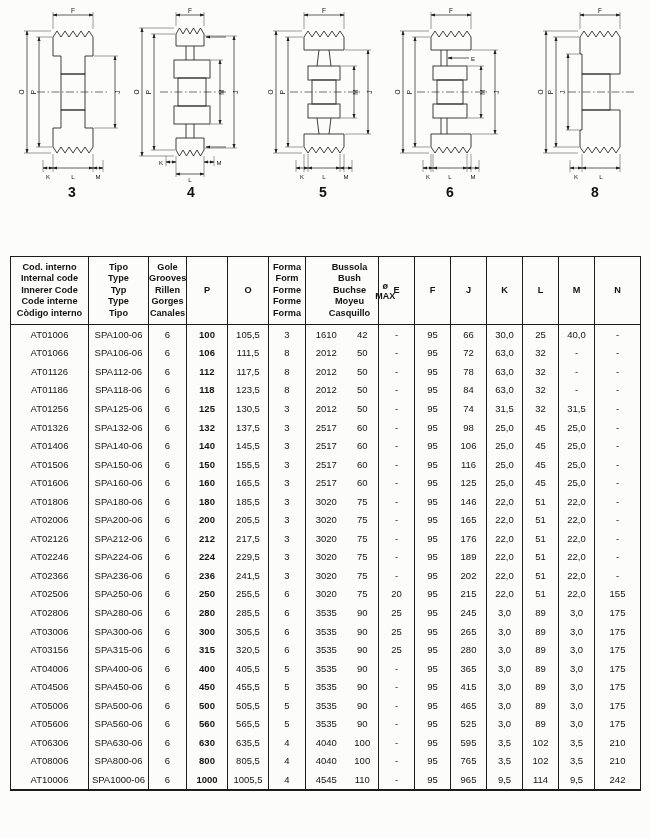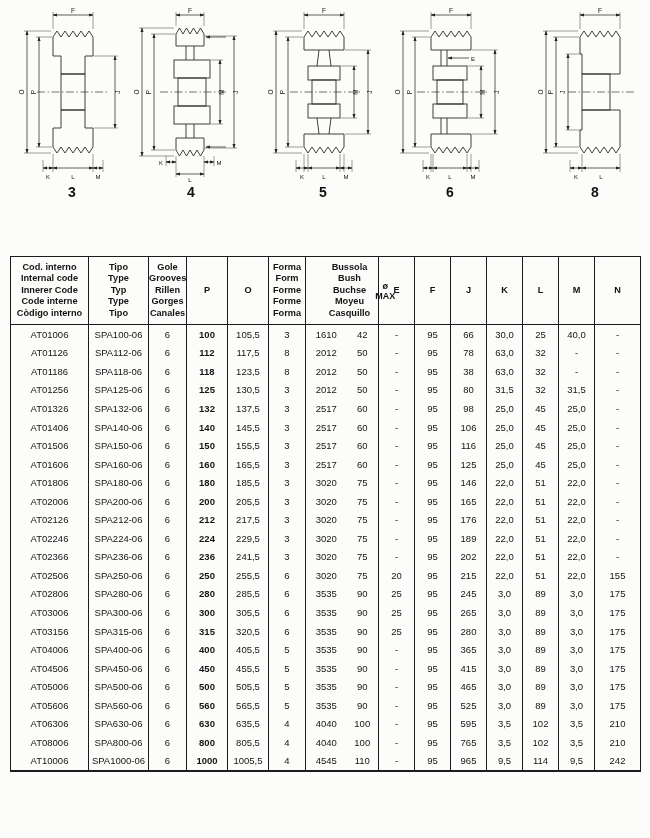--- a/index.html
+++ b/index.html
@@ -340,20 +340,37 @@
           <td>42</td>
           <td>-</td>
           <td>95</td>
           <td>66</td>
           <td>30,0</td>
           <td>25</td>
           <td>40,0</td>
           <td>-</td>
         </tr>
         <tr>
+          <td>AT01066</td>
+          <td>SPA106-06</td>
+          <td>6</td>
+          <td class="b">106</td>
+          <td>111,5</td>
+          <td>8</td>
+          <td>2012</td>
+          <td>50</td>
+          <td>-</td>
+          <td>95</td>
+          <td>72</td>
+          <td>63,0</td>
+          <td>32</td>
+          <td>-</td>
+          <td>-</td>
+        </tr>
+        <tr>
           <td>AT01126</td>
           <td>SPA112-06</td>
           <td>6</td>
           <td class="b">112</td>
           <td>117,5</td>
           <td>8</td>
           <td>2012</td>
           <td>50</td>
           <td>-</td>
           <td>95</td>
@@ -367,38 +384,38 @@
           <td>AT01186</td>
           <td>SPA118-06</td>
           <td>6</td>
           <td class="b">118</td>
           <td>123,5</td>
           <td>8</td>
           <td>2012</td>
           <td>50</td>
           <td>-</td>
           <td>95</td>
-          <td>38</td>
+          <td>84</td>
           <td>63,0</td>
           <td>32</td>
           <td>-</td>
           <td>-</td>
         </tr>
         <tr>
           <td>AT01256</td>
           <td>SPA125-06</td>
           <td>6</td>
           <td class="b">125</td>
           <td>130,5</td>
           <td>3</td>
           <td>2012</td>
           <td>50</td>
           <td>-</td>
           <td>95</td>
-          <td>80</td>
+          <td>74</td>
           <td>31,5</td>
           <td>32</td>
           <td>31,5</td>
           <td>-</td>
         </tr>
         <tr>
           <td>AT01326</td>
           <td>SPA132-06</td>
           <td>6</td>
           <td class="b">132</td>

